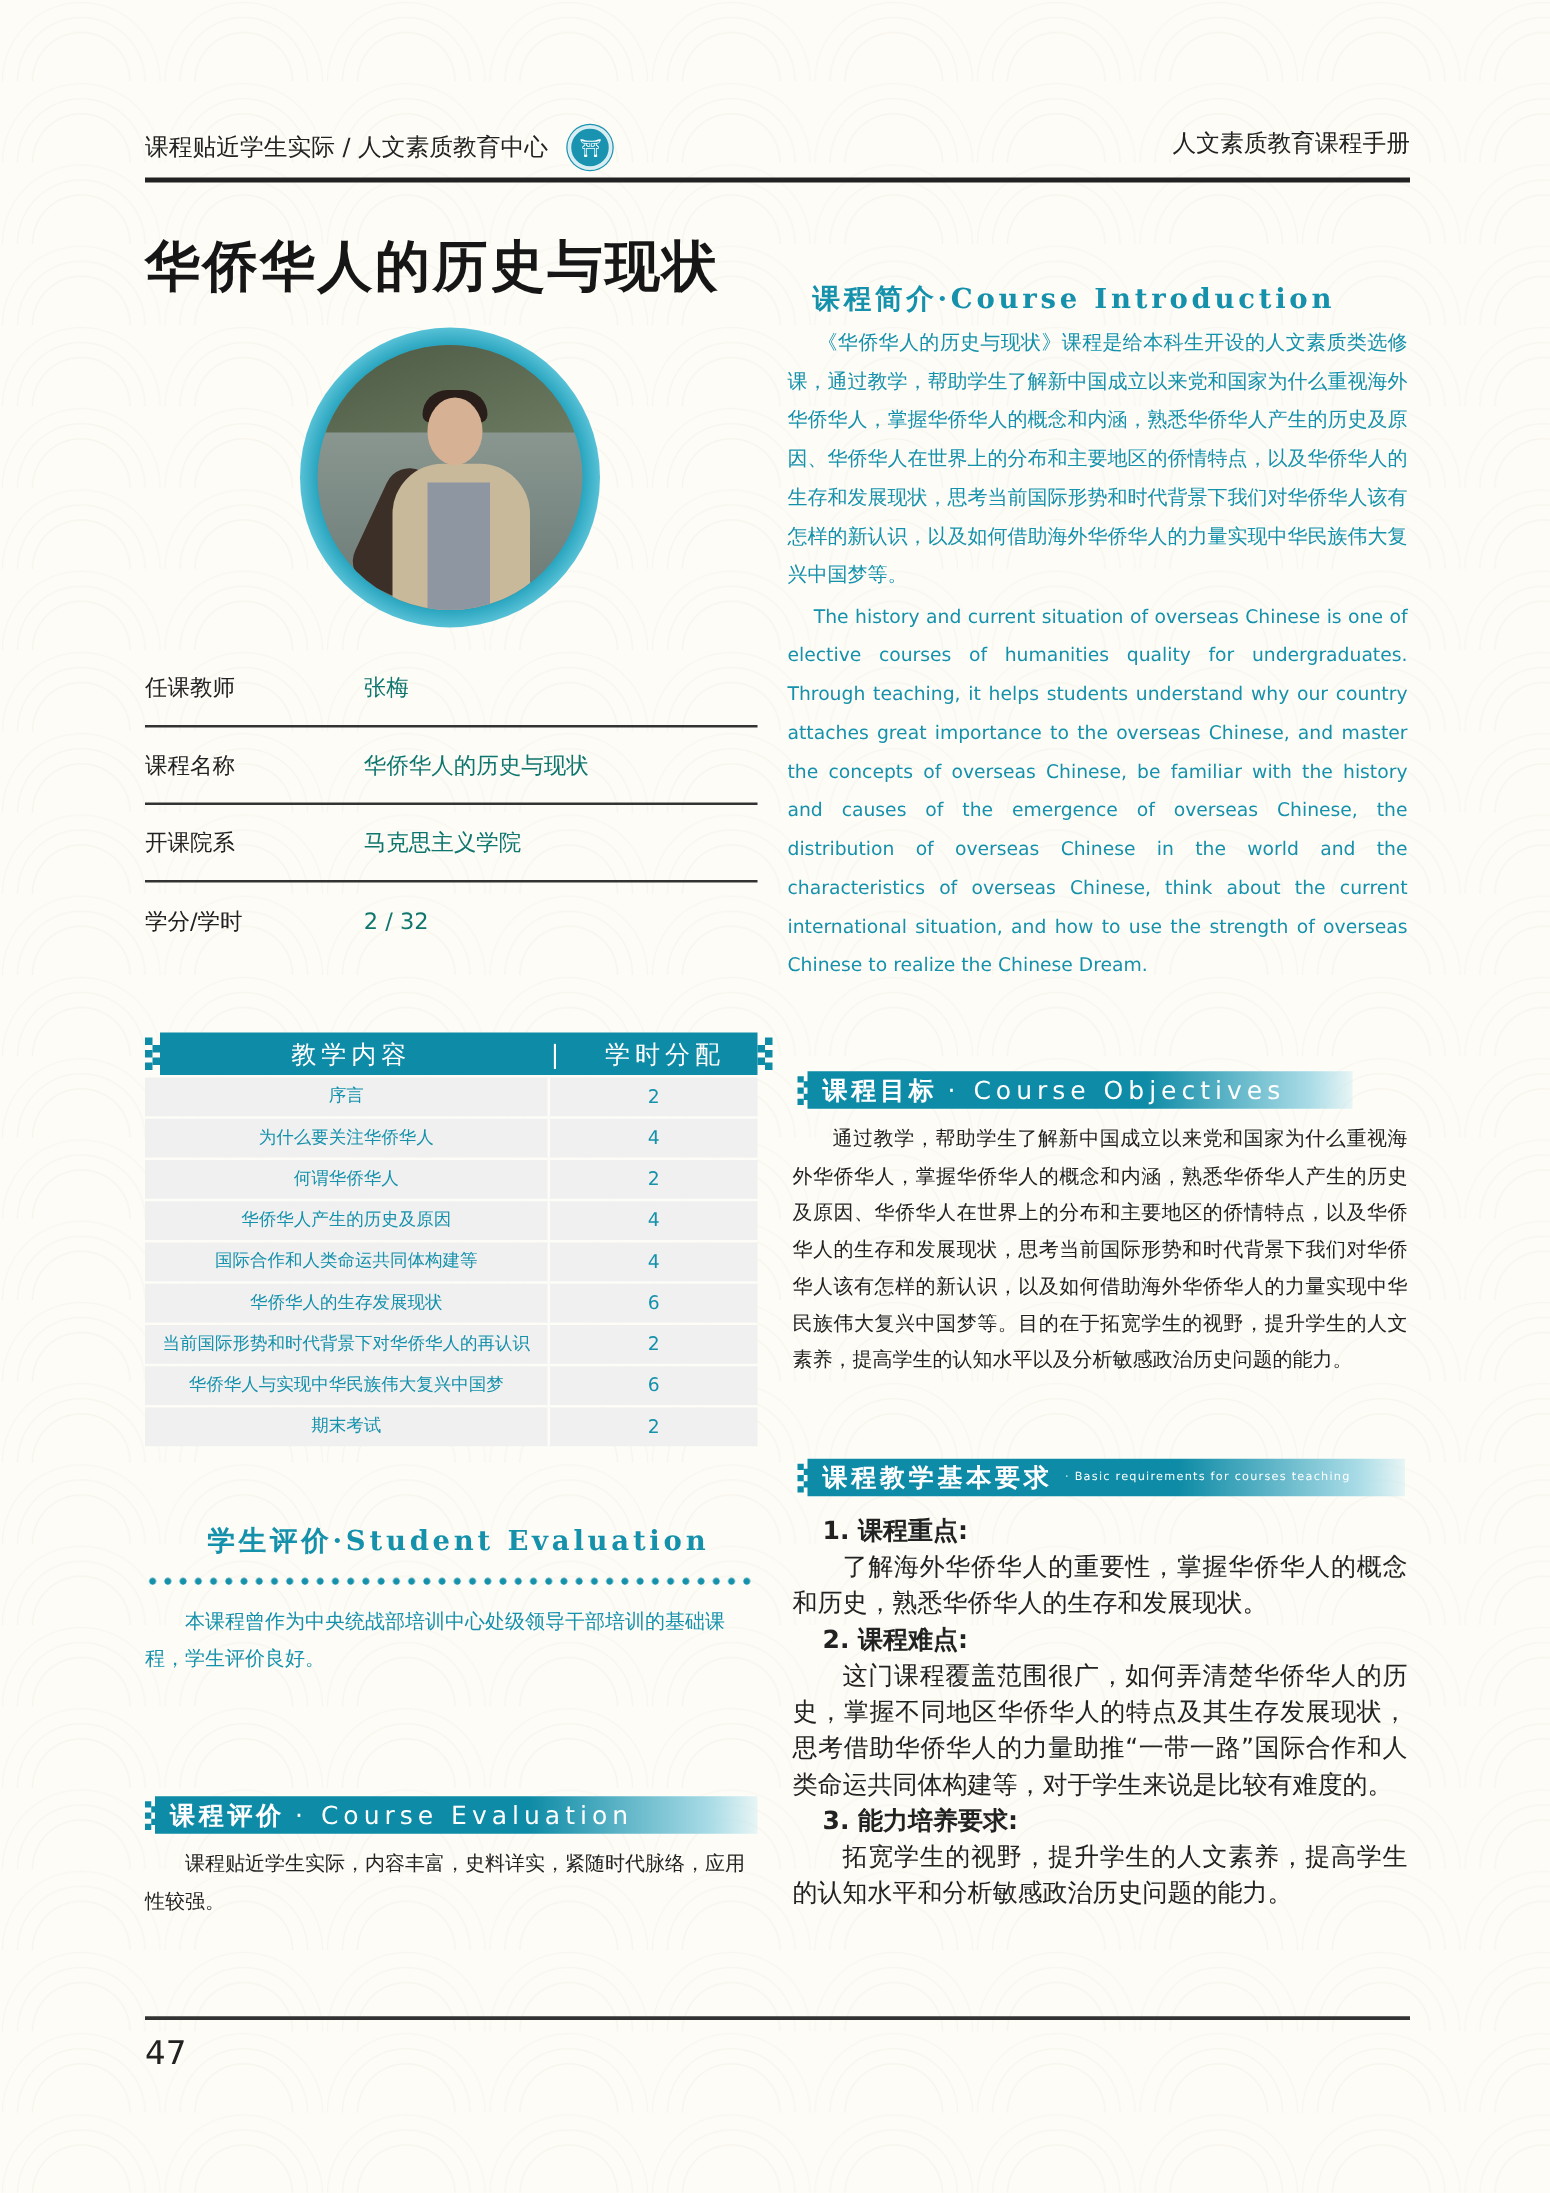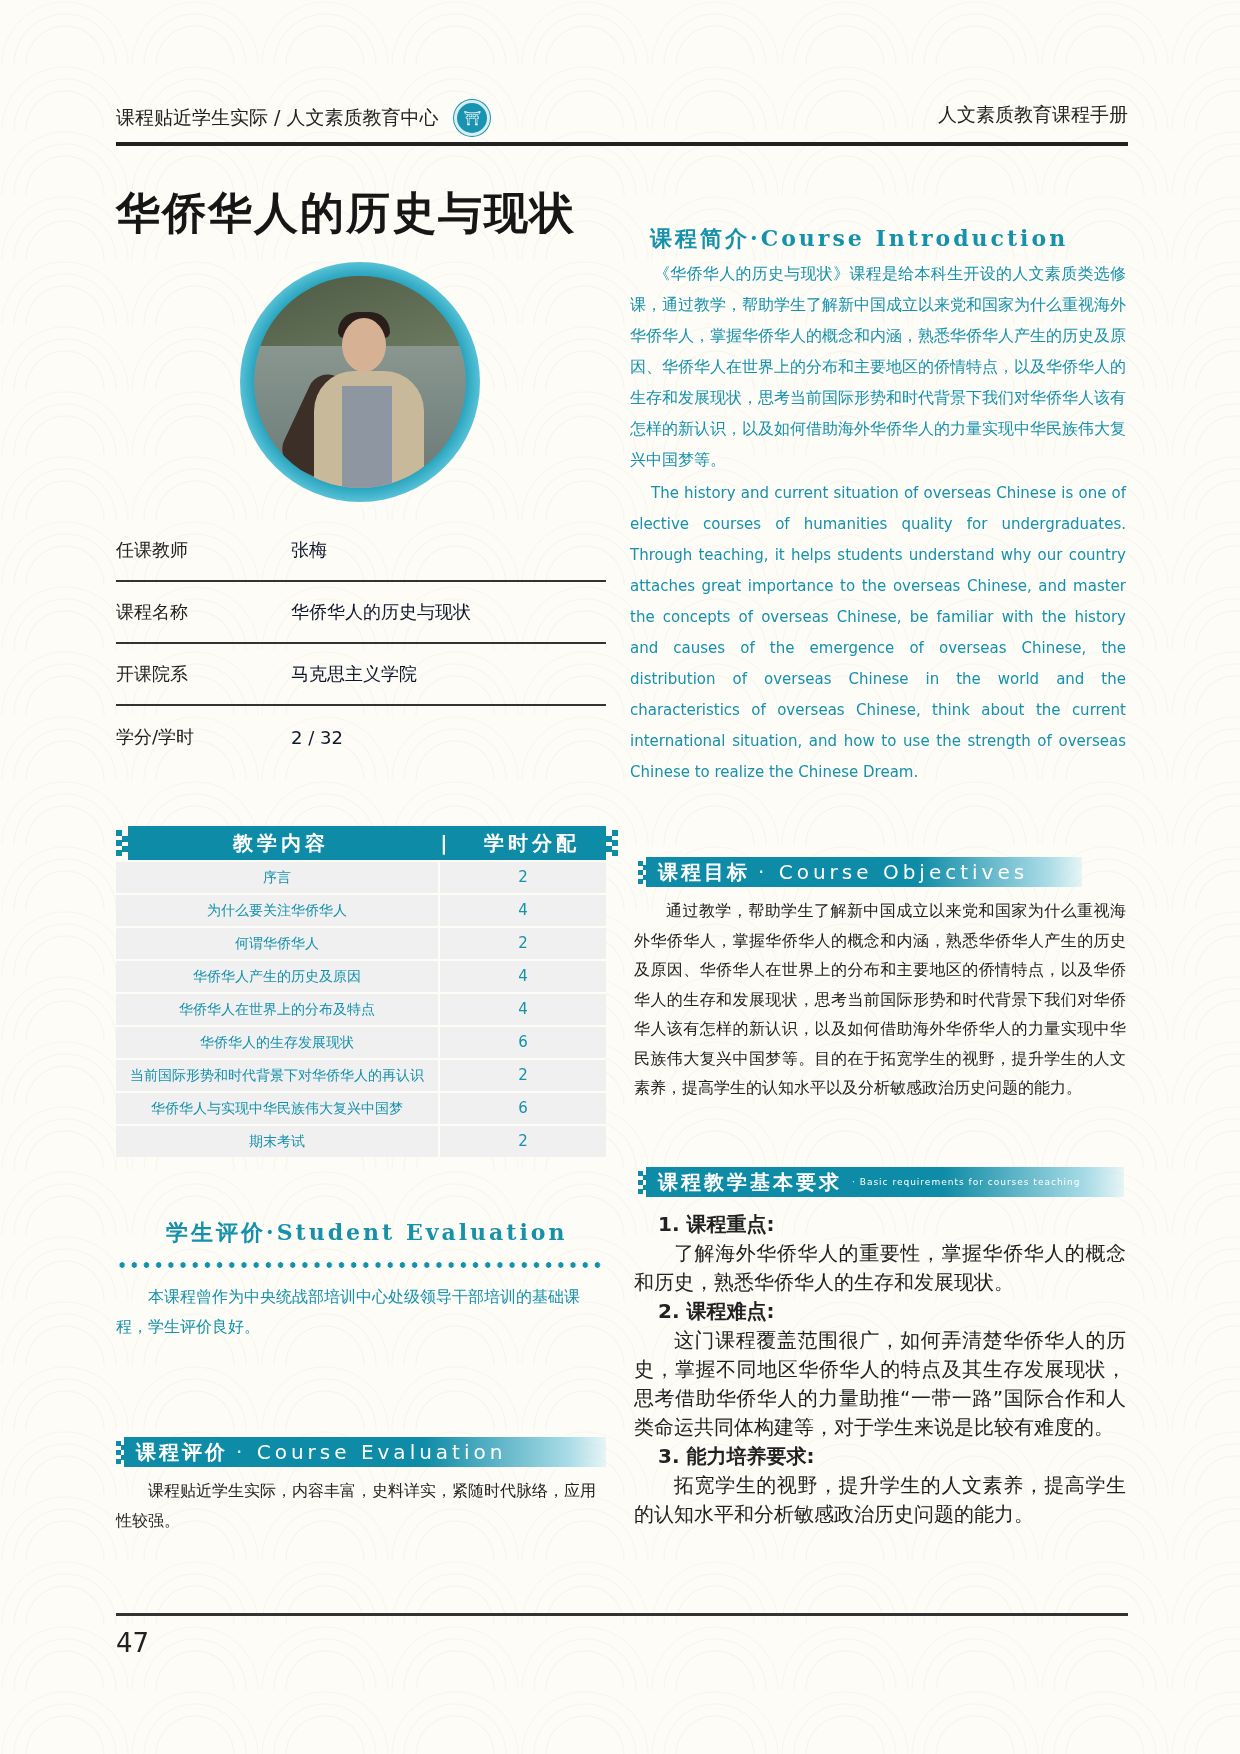--- a/index.html
+++ b/index.html
@@ -33,25 +33,25 @@
   .photo .shirt { position: absolute; left: 88px; top: 110px; width: 50px; height: 110px; background: #8e96a2; }
   .photo .scarf { position: absolute; left: 40px; top: 100px; width: 60px; height: 100px; background: #3c2f28; transform: rotate(25deg); border-radius: 20px; }
   .photo .head { position: absolute; left: 88px; top: 42px; width: 44px; height: 54px; border-radius: 50%; background: #d7b193; }
   .photo .hair { position: absolute; left: 84px; top: 36px; width: 52px; height: 26px; border-radius: 26px 26px 8px 8px; background: #2a1e1a; }
 
   
   .info { position: absolute; left: 116px; width: 490px; top: 520px; }
   .info-row { height: 62px; display: flex; align-items: center; font-size: 18px; border-bottom: 2px solid #333; }
   .info-row:last-child { border-bottom: none; }
   .info-label { width: 175px; color: #222; }
-  .info-value { color: #0f172a; }
+  .info-value { color: #0f766e; }
 
   
   .ctable { position: absolute; left: 116px; top: 826px; width: 490px; }
-  .ct-head { position: relative; height: 34px; background: #0e8ba6; display: flex; align-items: center; color: #fff; font-size: 20px; letter-spacing: 4px; margin-left: 12px; font-weight: bold; }
+  .ct-head { position: relative; height: 34px; background: #0e8ba6; display: flex; align-items: center; color: #fff; font-size: 20px; letter-spacing: 4px; margin-left: 12px; }
   .ct-head::before { content: ""; position: absolute; left: -12px; top: 4px; width: 6px; height: 6px; background: #0e8ba6; box-shadow: 0 10px 0 #0e8ba6, 0 20px 0 #0e8ba6, 6px 6px 0 #0e8ba6, 6px 16px 0 #0e8ba6; }
   .ct-head::after { content: ""; position: absolute; right: -12px; top: 4px; width: 6px; height: 6px; background: #0e8ba6; box-shadow: 0 10px 0 #0e8ba6, 0 20px 0 #0e8ba6, -6px 6px 0 #0e8ba6, -6px 16px 0 #0e8ba6; }
   .ct-h1 { width: 306px; text-align: center; }
   .ct-sep { width: 24px; text-align: center; }
   .ct-h2 { flex: 1; text-align: center; }
   .ct-row { display: flex; height: 33px; margin-top: 0; border-top: 2px solid #fdfcf7; }
   .ct-name { width: 324px; background: #f0f0f0; color: #1591ab; font-size: 14px; text-align: center; line-height: 31px; border-right: 2px solid #fdfcf7; }
   .ct-hrs { flex: 1; background: #f0f0f0; color: #1591ab; font-size: 15px; text-align: center; line-height: 31px; }
 
   
@@ -146,21 +146,21 @@
     </div>
   <div class="ct-row">
       <span class="ct-name">何谓华侨华人</span>
       <span class="ct-hrs">2</span>
     </div>
   <div class="ct-row">
       <span class="ct-name">华侨华人产生的历史及原因</span>
       <span class="ct-hrs">4</span>
     </div>
   <div class="ct-row">
-      <span class="ct-name">华侨华人在世界上的分布及特点</span>
+      <span class="ct-name">国际合作和人类命运共同体构建等</span>
       <span class="ct-hrs">4</span>
     </div>
   <div class="ct-row">
       <span class="ct-name">华侨华人的生存发展现状</span>
       <span class="ct-hrs">6</span>
     </div>
   <div class="ct-row">
       <span class="ct-name">当前国际形势和时代背景下对华侨华人的再认识</span>
       <span class="ct-hrs">2</span>
     </div>

